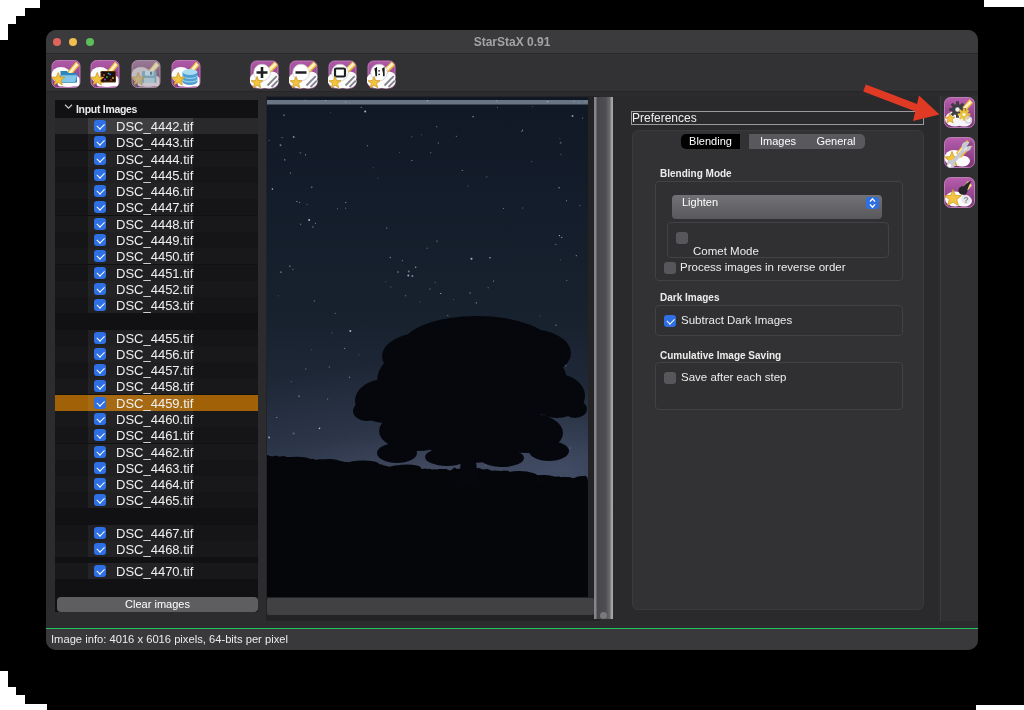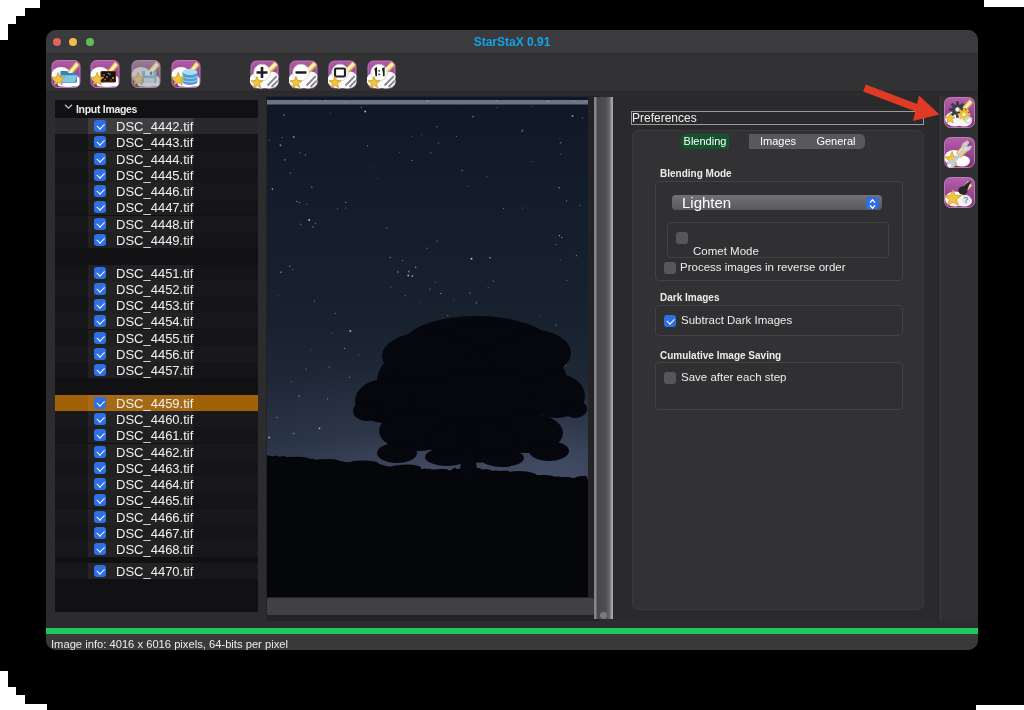--- a/index.html
+++ b/index.html
@@ -1,21 +1,21 @@
 <!DOCTYPE html>
 <html><head><meta charset="utf-8"><style>
 html,body{margin:0;padding:0;background:#000;width:1024px;height:710px;overflow:hidden}
 *{box-sizing:border-box;font-family:"Liberation Sans",sans-serif}
 .abs{position:absolute}
 #stage{position:relative;width:1024px;height:710px;background:#000}
 .wh{position:absolute;background:#fff}
 #win{position:absolute;left:46px;top:30px;width:932px;height:620px;background:#2c2c2e;border-radius:10px;overflow:hidden}
 #titlebar{position:absolute;left:0;top:0;width:932px;height:23px;background:#3b3b3d}
 .tl{position:absolute;top:8px;width:8px;height:8px;border-radius:50%}
-#title{position:absolute;left:0;top:0;width:932px;height:23px;line-height:24px;text-align:center;color:#0ea5e9;font-size:12px;font-weight:bold}
+#title{position:absolute;left:0;top:0;width:932px;height:23px;line-height:24px;text-align:center;color:#a3a3a3;font-size:12px;font-weight:bold}
 #toolbar{position:absolute;left:0;top:23px;width:932px;height:39px;background:#323234;border-top:1px solid #2a2a2c;border-bottom:1px solid #262628}
 #listpanel{position:absolute;left:9px;top:70px;width:203px;height:512px;background:#111113}
 .lrow{position:absolute;left:9px;width:203px;height:16px;font-size:13px;color:#f0f0f0}
 .lrow .cb{position:absolute;left:39px;top:2px;width:12px;height:12px;background:#2f6fe4;border-radius:3px}
 .lrow .cb:after{content:"";position:absolute;left:2.5px;top:3px;width:6px;height:3.5px;border-left:1.6px solid #fff;border-bottom:1.6px solid #fff;transform:rotate(-45deg)}
 .lrow .fn{position:absolute;left:61px;top:1px}
 .chip{position:absolute;left:33px;top:0;width:105px;height:16px}
 #clearbtn{position:absolute;left:11px;top:567px;width:201px;height:15px;background:#5e5e60;border-radius:4px;color:#fff;font-size:11px;text-align:center;line-height:15px}
 #preview{position:absolute;left:220px;top:66px;width:334px;height:525px;background:#232325}
 #previmg{position:absolute;left:221px;top:67px;width:321px;height:500px;overflow:hidden}
@@ -26,21 +26,21 @@
 #ricons{position:absolute;left:894px;top:66px;width:38px;height:525px;background:#303032;border-left:1px solid #3c3c3e}
 #prefbox{position:absolute;left:585px;top:81px;width:293px;height:14px;border:1px solid #9a9a9e;color:#f0f0f0;font-size:12px;text-align:left;line-height:13px}
 #innerframe{position:absolute;left:586px;top:100px;width:292px;height:480px;background:#323234;border-radius:6px;border:1px solid #3a3a3c}
 .seg{position:absolute;top:104px;height:15px;color:#fff;font-size:11px;text-align:center;line-height:15px}
 .gbox{position:absolute;border:1px solid #424244;border-radius:4px;background:#303032}
 .glabel{position:absolute;color:#ececec;font-size:10px;font-weight:bold}
 .ckrow{position:absolute;color:#ececec;font-size:11.5px}
 .ck{position:absolute;width:12px;height:12px;border-radius:3px;background:#57575b}
 .ckon{background:#2f6fe4}
 .ckon:after{content:"";position:absolute;left:2.5px;top:3px;width:6px;height:3.5px;border-left:1.7px solid #fff;border-bottom:1.7px solid #fff;transform:rotate(-45deg)}
-#statusbar{position:absolute;left:0;top:598px;width:932px;height:22px;background:#39393b;border-top:6px solid #22c55e;color:#ececec;font-size:11.2px;line-height:21px;padding-left:5px}
+#statusbar{position:absolute;left:0;top:598px;width:932px;height:22px;background:#39393b;border-top:1px solid #22c55e;color:#ececec;font-size:11.2px;line-height:21px;padding-left:5px}
 </style></head>
 <body>
 <div id="stage">
 <div class="wh" style="left:0;top:0;width:40px;height:8px"></div>
 <div class="wh" style="left:0;top:8px;width:25px;height:8px"></div>
 <div class="wh" style="left:0;top:16px;width:16px;height:8px"></div>
 <div class="wh" style="left:0;top:24px;width:8px;height:16px"></div>
 <div class="wh" style="left:984px;top:0;width:40px;height:7px"></div>
 <div class="wh" style="left:0;top:671px;width:8px;height:39px"></div>
 <div class="wh" style="left:0;top:687px;width:16px;height:23px"></div>
@@ -263,55 +263,60 @@
       <div class="lrow" style="top:185.68px;background:#18181a">
         <div class="chip" style="background:rgba(255,255,255,0.05)"></div>
         <div class="cb"></div>
         <div class="fn">DSC_4448.tif</div>
       </div>
       <div class="lrow" style="top:201.96px;background:#151517">
         <div class="chip" style="background:rgba(255,255,255,0.05)"></div>
         <div class="cb"></div>
         <div class="fn">DSC_4449.tif</div>
       </div>
+      <div class="lrow" style="top:218.24px;background:#18181a">
+        <div class="chip" style="background:rgba(255,255,255,0.05)"></div>
+        <div class="cb"></div>
+        <div class="fn">DSC_4450.tif</div>
+      </div>
       <div class="lrow" style="top:234.52px;background:#151517">
         <div class="chip" style="background:rgba(255,255,255,0.05)"></div>
         <div class="cb"></div>
         <div class="fn">DSC_4451.tif</div>
       </div>
       <div class="lrow" style="top:250.8px;background:#18181a">
         <div class="chip" style="background:rgba(255,255,255,0.05)"></div>
         <div class="cb"></div>
         <div class="fn">DSC_4452.tif</div>
       </div>
       <div class="lrow" style="top:267.08px;background:#151517">
         <div class="chip" style="background:rgba(255,255,255,0.05)"></div>
         <div class="cb"></div>
         <div class="fn">DSC_4453.tif</div>
       </div>
-      <div class="lrow" style="top:283.36px;background:#18181a">
-        <div class="chip" style="background:rgba(255,255,255,0.05)"></div>
-        <div class="cb"></div>
-        <div class="fn">DSC_4454.tif</div>
-      </div>
       <div class="lrow" style="top:299.64px;background:#151517">
         <div class="chip" style="background:rgba(255,255,255,0.05)"></div>
         <div class="cb"></div>
         <div class="fn">DSC_4455.tif</div>
       </div>
       <div class="lrow" style="top:315.92px;background:#18181a">
         <div class="chip" style="background:rgba(255,255,255,0.05)"></div>
         <div class="cb"></div>
         <div class="fn">DSC_4456.tif</div>
       </div>
       <div class="lrow" style="top:332.2px;background:#151517">
         <div class="chip" style="background:rgba(255,255,255,0.05)"></div>
         <div class="cb"></div>
         <div class="fn">DSC_4457.tif</div>
       </div>
+      <div class="lrow" style="top:348.48px;background:#18181a">
+        <div class="chip" style="background:rgba(255,255,255,0.05)"></div>
+        <div class="cb"></div>
+        <div class="fn">DSC_4458.tif</div>
+      </div>
       <div class="lrow" style="top:364.76px;background:#a16207">
         <div class="chip" style="background:rgba(255,255,255,0.05)"></div>
         <div class="cb"></div>
         <div class="fn">DSC_4459.tif</div>
       </div>
       <div class="lrow" style="top:381.04px;background:#18181a">
         <div class="chip" style="background:rgba(255,255,255,0.05)"></div>
         <div class="cb"></div>
         <div class="fn">DSC_4460.tif</div>
       </div>
@@ -333,40 +338,36 @@
       <div class="lrow" style="top:446.16px;background:#18181a">
         <div class="chip" style="background:rgba(255,255,255,0.05)"></div>
         <div class="cb"></div>
         <div class="fn">DSC_4464.tif</div>
       </div>
       <div class="lrow" style="top:462.44px;background:#151517">
         <div class="chip" style="background:rgba(255,255,255,0.05)"></div>
         <div class="cb"></div>
         <div class="fn">DSC_4465.tif</div>
       </div>
-      <div class="lrow" style="top:478.72px;background:#18181a">
-        <div class="chip" style="background:rgba(255,255,255,0.05)"></div>
-        <div class="cb"></div>
-        <div class="fn">DSC_4466.tif</div>
-      </div>
       <div class="lrow" style="top:495.0px;background:#151517">
         <div class="chip" style="background:rgba(255,255,255,0.05)"></div>
         <div class="cb"></div>
         <div class="fn">DSC_4467.tif</div>
       </div>
       <div class="lrow" style="top:511.28px;background:#18181a">
         <div class="chip" style="background:rgba(255,255,255,0.05)"></div>
         <div class="cb"></div>
         <div class="fn">DSC_4468.tif</div>
       </div>
       <div class="lrow" style="top:533px;background:#18181a">
         <div class="chip" style="background:rgba(255,255,255,0.05)"></div>
         <div class="cb"></div>
         <div class="fn">DSC_4470.tif</div>
       </div>
+<div id="clearbtn">Clear images</div>
 <div id="preview"></div>
 <div id="previmg"><svg width="321" height="500" viewBox="0 0 321 500">
 <defs>
 <linearGradient id="sky" x1="0" y1="0" x2="0" y2="1">
 <stop offset="0" stop-color="#101826"></stop>
               <stop offset="0.45" stop-color="#18222f"></stop>
 <stop offset="0.68" stop-color="#222c3d"></stop>
               <stop offset="0.78" stop-color="#2e3a51"></stop>
             </linearGradient>
 <radialGradient id="glow" cx="0.5" cy="1" r="0.9">
@@ -668,26 +669,26 @@
 <ellipse cx="20" cy="24" rx="8" ry="5.5" fill="#fbfbfb"></ellipse>
 <polygon points="17,12 24,4 28,8.5 21,16" fill="#f7da7b"></polygon>
 <path d="M19 10 Q23 5 27.5 4 Q25 8 23.5 12.5 Z" fill="#26262a"></path>
 <ellipse cx="19" cy="13.5" rx="4.6" ry="4.2" fill="#26262a"></ellipse>
 <path d="M9 12.5 L11.3 18.4 L17.5 18.6 L12.6 22.5 L14.4 28.5 L9 25.1 L3.6 28.5 L5.4 22.5 L0.5 18.6 L6.7 18.4 Z" fill="#f2c440" stroke="#cf9a1e" stroke-width="0.8"></path>
 <circle cx="22" cy="22.5" r="4.6" fill="#e6e6ec"></circle>
 <text x="22" y="26" font-size="8.5" font-weight="bold" fill="#8a8a92" text-anchor="middle" font-family="Liberation Sans">?</text>
         </svg></div>
 <div id="innerframe"></div>
 <div id="prefbox">Preferences</div>
-<div class="seg" style="left:635px;width:48px;background:#14532d;border-radius:5px 0 0 5px">Blending</div>
+<div class="seg" style="left:635px;width:59px;background:#000000;border-radius:5px 0 0 5px">Blending</div>
 <div class="seg" style="left:703px;width:58px;background:#59595d">Images</div>
 <div class="seg" style="left:761px;width:58px;background:#59595d;border-radius:0 5px 5px 0">General</div>
 <div class="glabel" style="left:614px;top:138px">Blending Mode</div>
 <div class="gbox" style="left:609px;top:151px;width:248px;height:100px"></div>
-<div style="position:absolute;left:626px;top:165px;width:210px;height:15px;border-radius:4px;background:linear-gradient(#727276,#59595d);color:#fff;font-size:15px;line-height:15px;padding-left:10px">Lighten<div style="position:absolute;right:3px;top:1.5px;width:13px;height:12px;background:#2f6fe4;border-radius:3px"><svg width="13" height="12" viewBox="0 0 13 12">
+<div style="position:absolute;left:626px;top:165px;width:210px;height:24px;border-radius:4px;background:linear-gradient(#727276,#59595d);color:#fff;font-size:11px;line-height:15px;padding-left:10px">Lighten<div style="position:absolute;right:3px;top:1.5px;width:13px;height:12px;background:#2f6fe4;border-radius:3px"><svg width="13" height="12" viewBox="0 0 13 12">
             <path d="M4 4.6 L6.5 1.8 L9 4.6 M4 7.4 L6.5 10.2 L9 7.4" stroke="#fff" stroke-width="1.4" fill="none"></path>
           </svg></div></div>
 <div class="gbox" style="left:621px;top:192px;width:222px;height:36px"></div>
 <div class="ckrow" style="left:647px;top:215px">Comet Mode</div>
 <div class="ck" style="left:630px;top:202px"></div>
 <div class="ckrow" style="left:634px;top:231px">Process images in reverse order</div>
 <div class="ck" style="left:618px;top:232px"></div>
 <div class="glabel" style="left:614px;top:262px">Dark Images</div>
 <div class="gbox" style="left:609px;top:275px;width:248px;height:31px"></div>
 <div class="ckrow" style="left:635px;top:284px">Subtract Dark Images</div>

